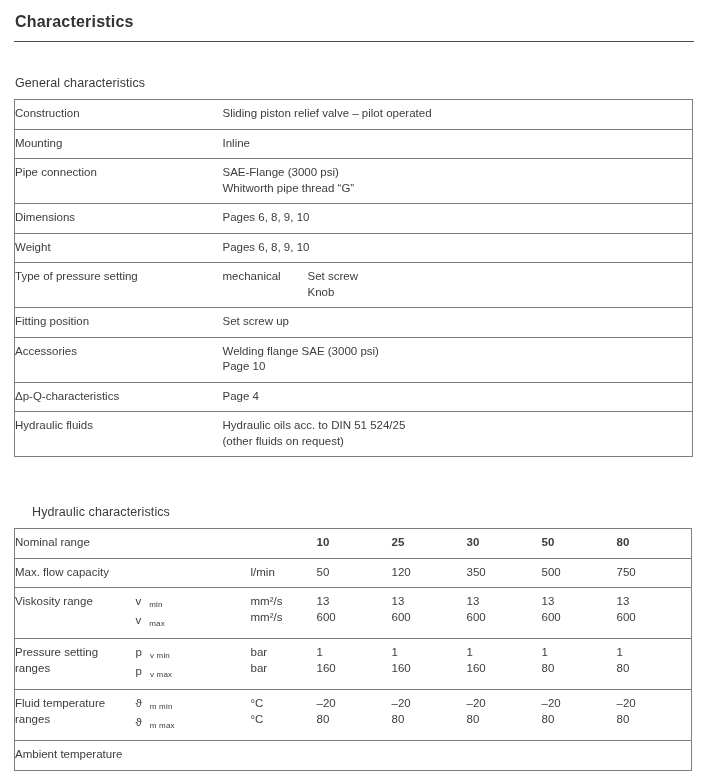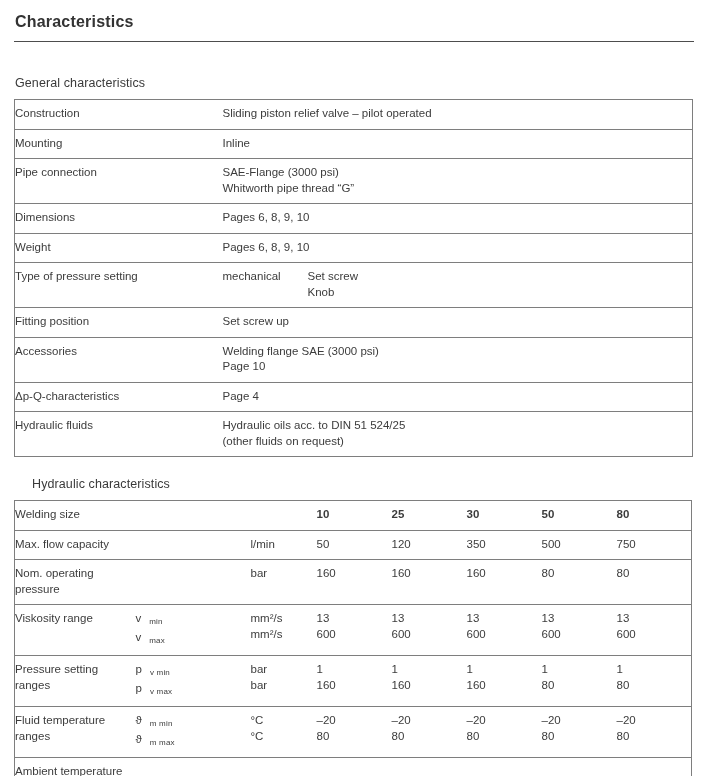--- a/index.html
+++ b/index.html
@@ -17,21 +17,21 @@
     letter-spacing:0.2px;
     padding:3px 0 10px 1px;
     border-bottom:1px solid #4d4d4d;
   }
 
   h2.section-heading {
     font-size:12.5px; font-weight:normal; color:#3a3a3a;
     margin:34px 0 9px 1px;
     letter-spacing:0.1px;
   }
-  .section-hydraulic h2.section-heading { margin-top:20px;padding-left:17px; }
+  .section-hydraulic h2.section-heading { margin-top:48px;padding-left:17px; }
 
   table.char-table {
     width:678px;
     border-collapse:collapse;
     table-layout:fixed;
     font-size:11.5px;
     color:#3c3c3c;
     border:1px solid #7e7e7e;
   }
   table.char-table td {
@@ -150,50 +150,40 @@
           <col class="h-col-sym">
           <col class="h-col-unit">
         <col class="h-col-num">
           <col class="h-col-num">
           <col class="h-col-num">
           <col class="h-col-num">
           <col class="h-col-num">
       </colgroup>
       <tbody>
         <tr class="bold-vals">
-          <td class="lbl">Welding size</td>
+          <td class="lbl">Nominal range</td>
           <td class="sym"></td>
           <td class="unit"></td>
           <td class="num">10</td>
           <td class="num">25</td>
           <td class="num">30</td>
           <td class="num">50</td>
           <td class="num">80</td>
         </tr>
         <tr>
           <td class="lbl">Max. flow capacity</td>
           <td class="sym"></td>
           <td class="unit">l/min</td>
           <td class="num">50</td>
           <td class="num">120</td>
           <td class="num">350</td>
           <td class="num">500</td>
           <td class="num">750</td>
         </tr>
         <tr>
-          <td class="lbl">Nom. operating pressure</td>
-          <td class="sym"></td>
-          <td class="unit">bar</td>
-          <td class="num">160</td>
-          <td class="num">160</td>
-          <td class="num">160</td>
-          <td class="num">80</td>
-          <td class="num">80</td>
-        </tr>
-        <tr>
           <td class="lbl">Viskosity range</td>
           <td class="sym">
             <div class="line"><span>v</span><span class="sub">min</span></div>
             <div class="line"><span>v</span><span class="sub">max</span></div>
           </td>
           <td class="unit">
             <div class="line">mm²/s</div>
             <div class="line">mm²/s</div>
           </td>
           <td class="num">

